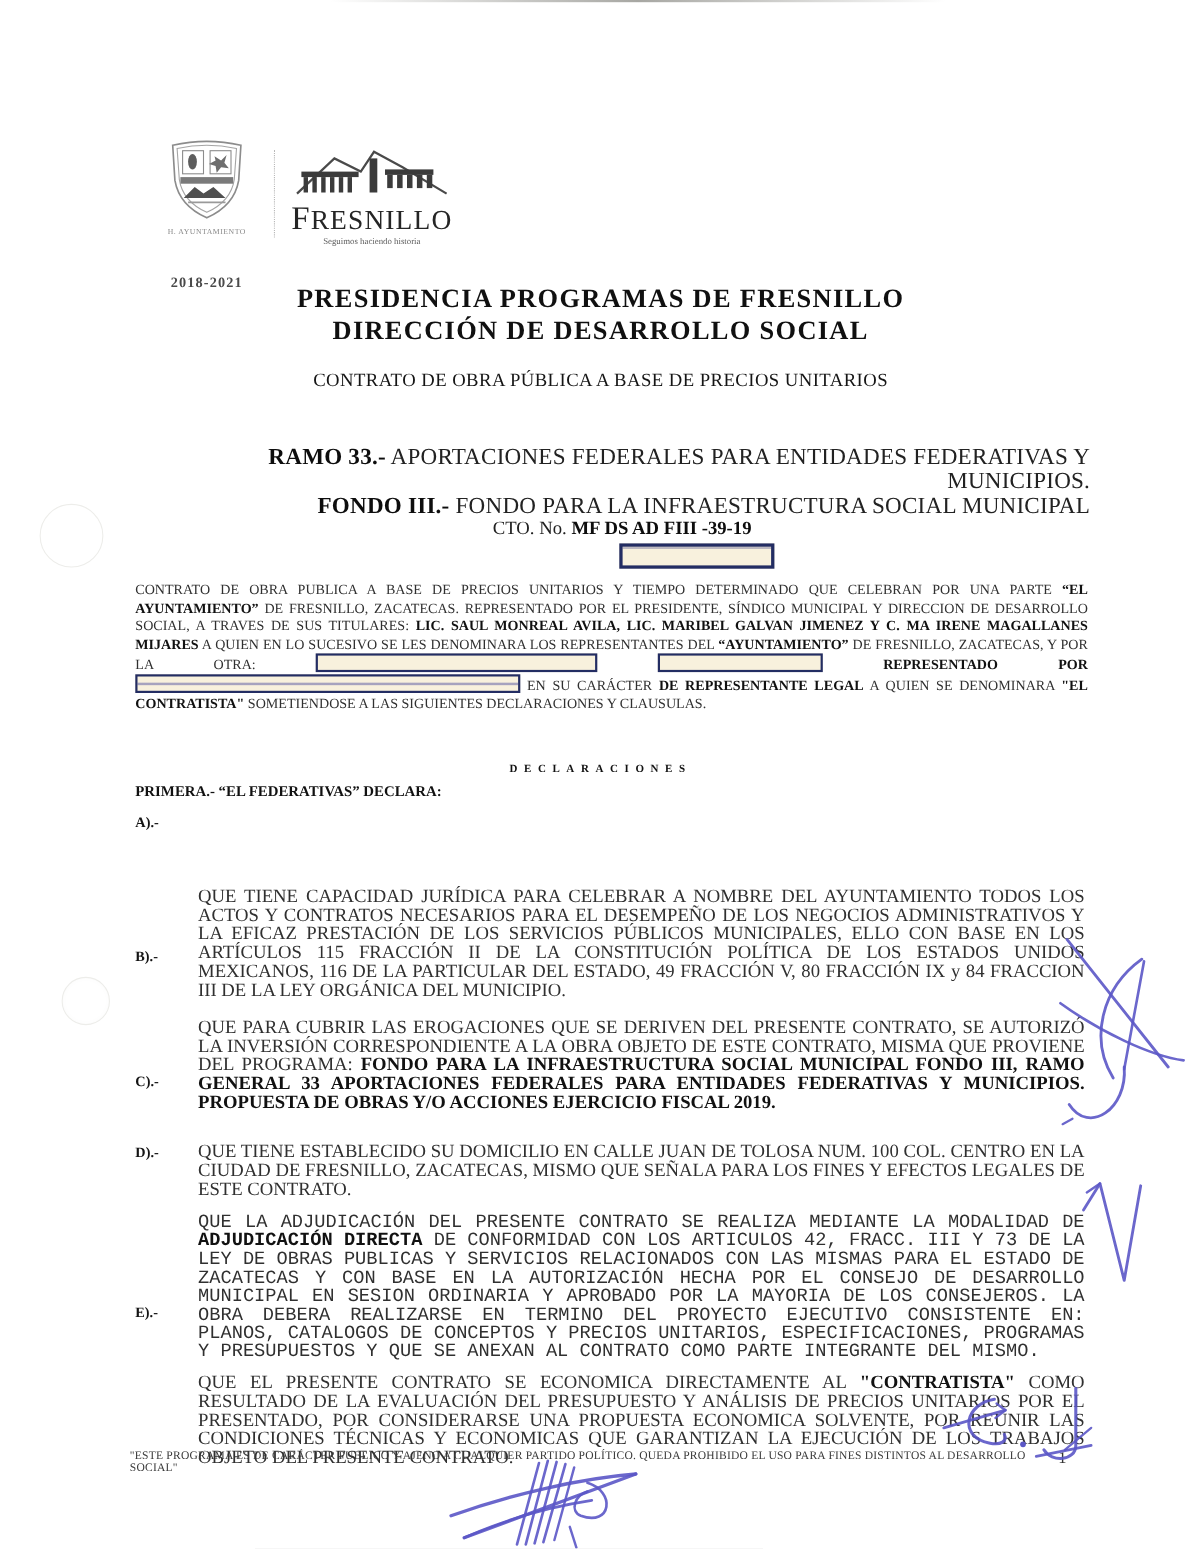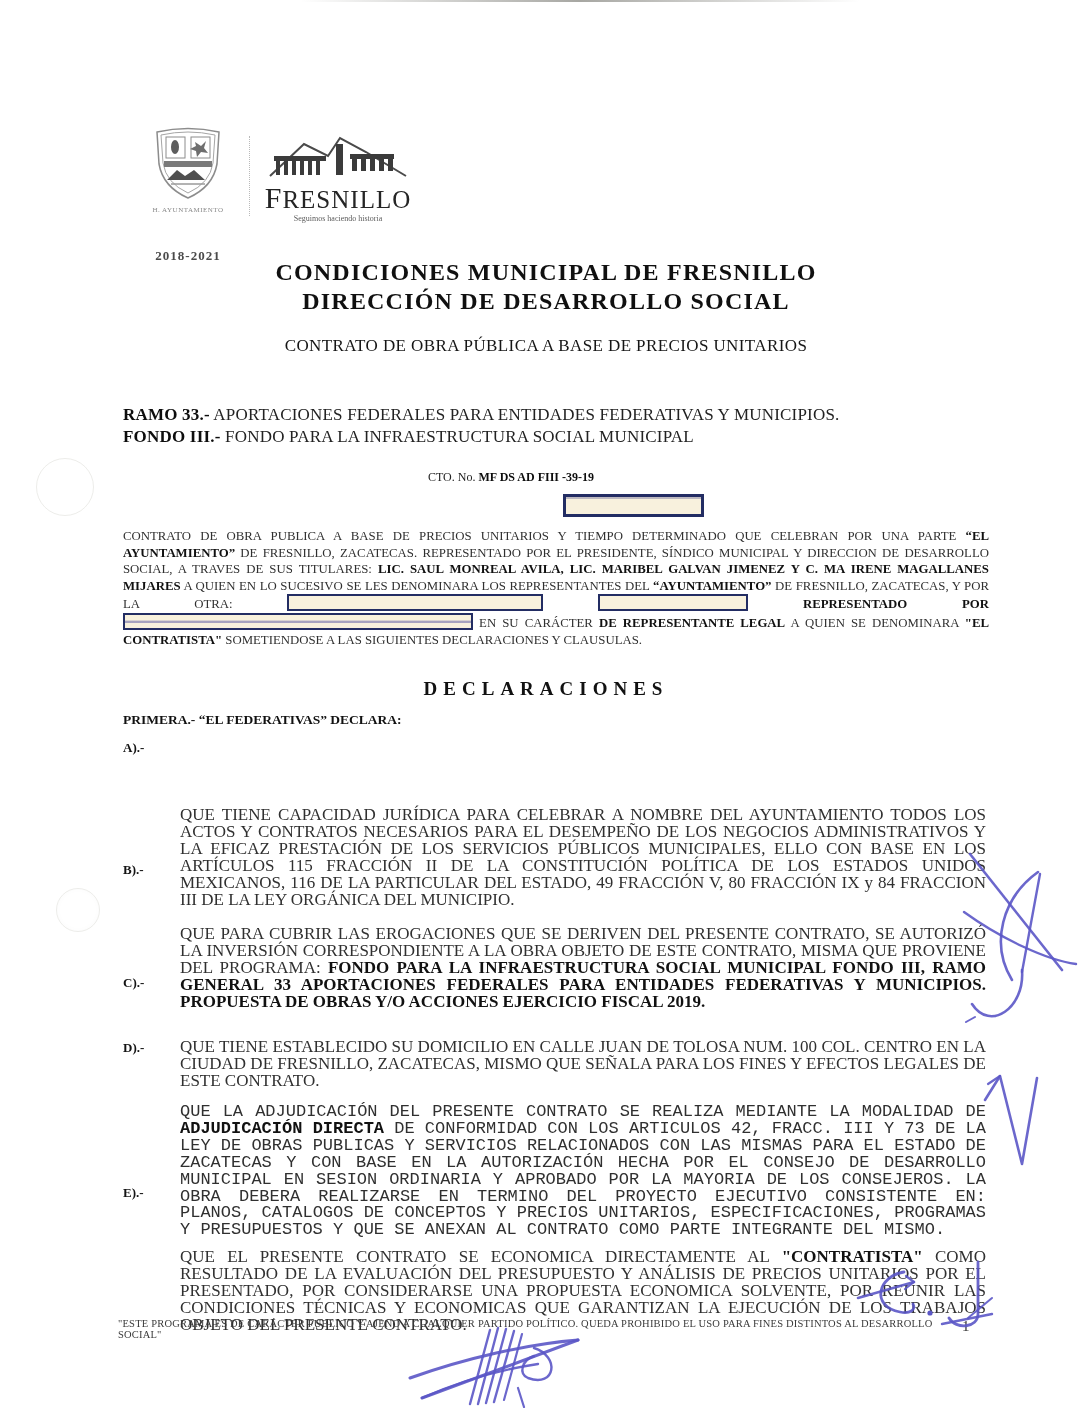--- a/index.html
+++ b/index.html
@@ -16,36 +16,36 @@
   .logo-divider{top:136px;left:249px;height:80px;width:0;border-left:1px dotted #b9b9b9;}
   .fresnillo{top:136px;left:258px;width:160px;text-align:center;}
   .fresnillo-word{display:block;font-size:25px;color:#252525;letter-spacing:1px;line-height:1;margin-top:1px;}
   .fresnillo-word::first-letter{font-size:30px;}
   .fresnillo-tag{display:block;font-size:8px;color:#5c5c5c;margin-top:1px;}
   
   .doc-title{top:258px;left:0;width:100%;text-align:center;font-weight:bold;color:#101010;
     font-size:24px;line-height:29px;letter-spacing:1.2px;}
   .contract-heading{top:336px;left:0;width:100%;text-align:center;font-weight:normal;color:#151515;
     font-size:17px;letter-spacing:.4px;}
-  .program{top:404px;left:123px;width:868px;font-size:17px;line-height:22px;color:#222;letter-spacing:.2px;}
+  .program{top:404px;left:123px;width:868px;font-size:21px;line-height:22px;color:#222;letter-spacing:.2px;text-align:right;}
   .program b{color:#0d0d0d;}
-  .cto-line{top:470px;left:428px;font-size:12px;color:#222;}
+  .cto-line{top:470px;left:448px;font-size:17px;color:#222;}
   .cto-line b{color:#0d0d0d;}
   
   .redact{background:#f8f1dd;border:3px solid #232d63;box-sizing:border-box;}
   .cto-redact{top:494px;left:563px;width:141px;height:23px;
     background-image:linear-gradient(to bottom, rgba(100,100,150,.4) 0 2px, transparent 2px);}
   .redact-inline{display:inline-block;height:17px;border-width:2.5px;vertical-align:-3px;}
   .redact-struck{background-image:linear-gradient(to bottom, transparent 40%, rgba(85,85,160,.5) 46%, rgba(85,85,160,.5) 58%, transparent 64%);}
   
   .intro{top:528px;left:123px;width:866px;font-size:12.8px;line-height:16.6px;
     text-align:justify;color:#303030;}
   .b{font-weight:bold;color:#111;}
-  .decl-heading{top:678px;left:0;width:100%;text-align:center;font-weight:bold;color:#111;
-    font-size:19px;letter-spacing:6px;}
+  .decl-heading{top:694px;left:0;width:100%;text-align:center;font-weight:bold;color:#111;
+    font-size:10px;letter-spacing:6px;}
   .primera{top:712px;left:123px;font-weight:bold;font-size:13.5px;color:#111;}
   .item-label{font-weight:bold;font-size:13px;color:#141414;left:123px;}
   .item-text{left:180px;width:806px;font-size:17px;line-height:16.9px;text-align:justify;color:#303030;margin-top:48px;}
   #item-a-label{top:740px;} #item-a-text{top:759px;}
   #item-b-label{top:862px;} #item-b-text{top:878px;}
   #item-c-label{top:975px;} #item-c-text{top:991px;}
   #item-d-label{top:1040px;} #item-d-text{top:1056px;font-family:Liberation Mono, monospace;}
   #item-e-label{top:1185px;} #item-e-text{top:1201px;}
   
   .footer-line{top:1318px;left:118px;width:822px;font-size:10.5px;letter-spacing:.2px;color:#3a3a3a;}
@@ -98,21 +98,21 @@
       <rect x="93" y="23" width="5" height="12" fill="#3b3b3b"></rect>
       <rect x="102" y="23" width="5" height="12" fill="#3b3b3b"></rect>
       <rect x="111" y="23" width="5" height="12" fill="#3b3b3b"></rect>
       <rect x="120" y="23" width="5" height="12" fill="#3b3b3b"></rect>
     </svg>
     <span class="fresnillo-word">FRESNILLO</span>
     <span class="fresnillo-tag">Seguimos haciendo historia</span>
   </div>
 
   <div class="abs doc-title">
-    <div>CONDICIONES MUNICIPAL DE FRESNILLO</div>
+    <div>PRESIDENCIA PROGRAMAS DE FRESNILLO</div>
     <div>DIRECCIÓN DE DESARROLLO SOCIAL</div>
   </div>
 
   <div class="abs contract-heading">CONTRATO DE OBRA PÚBLICA A BASE DE PRECIOS UNITARIOS</div>
 
   <div class="abs program">
     <div><b>RAMO 33.-</b><span> APORTACIONES FEDERALES PARA ENTIDADES FEDERATIVAS Y MUNICIPIOS.</span></div>
     <div><b>FONDO III.-</b><span> FONDO PARA LA INFRAESTRUCTURA SOCIAL MUNICIPAL</span></div>
   </div>
 

